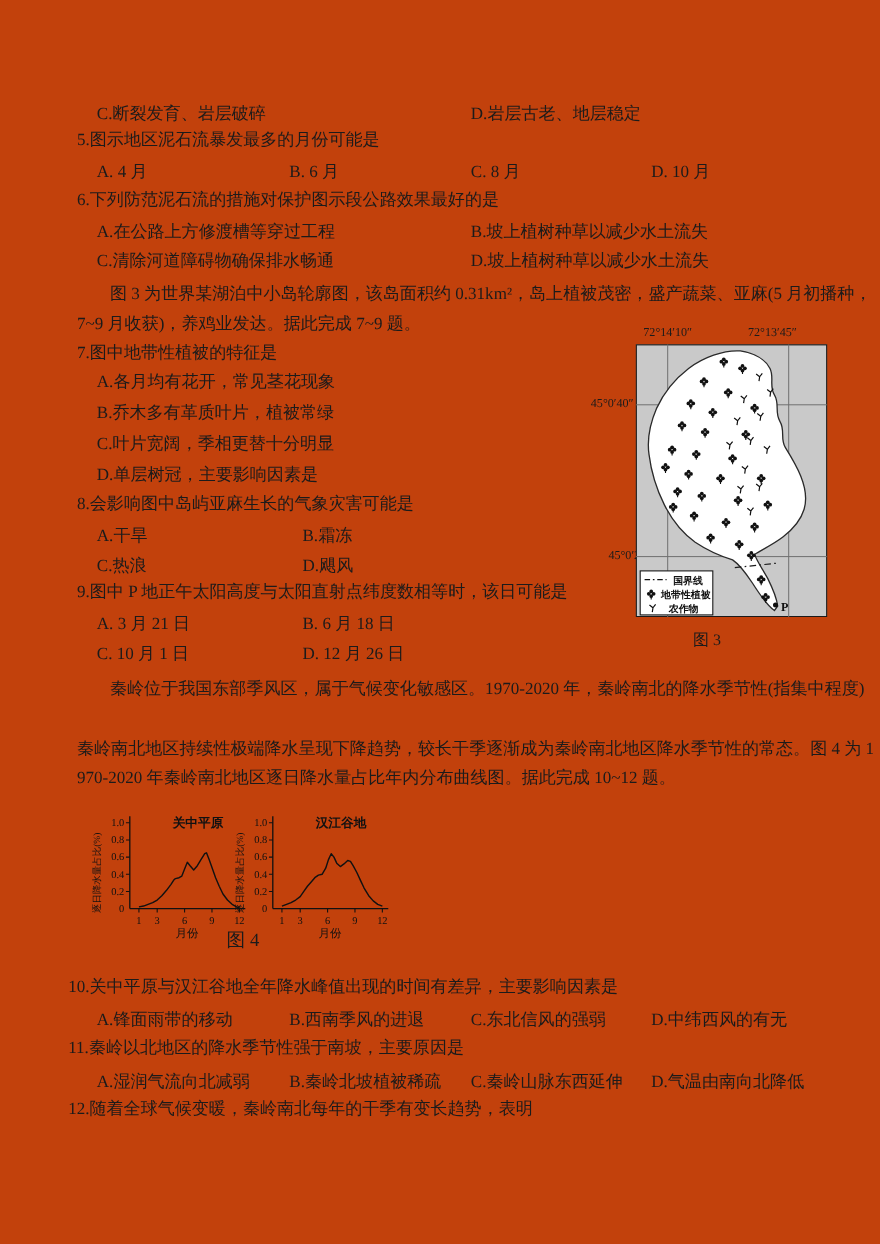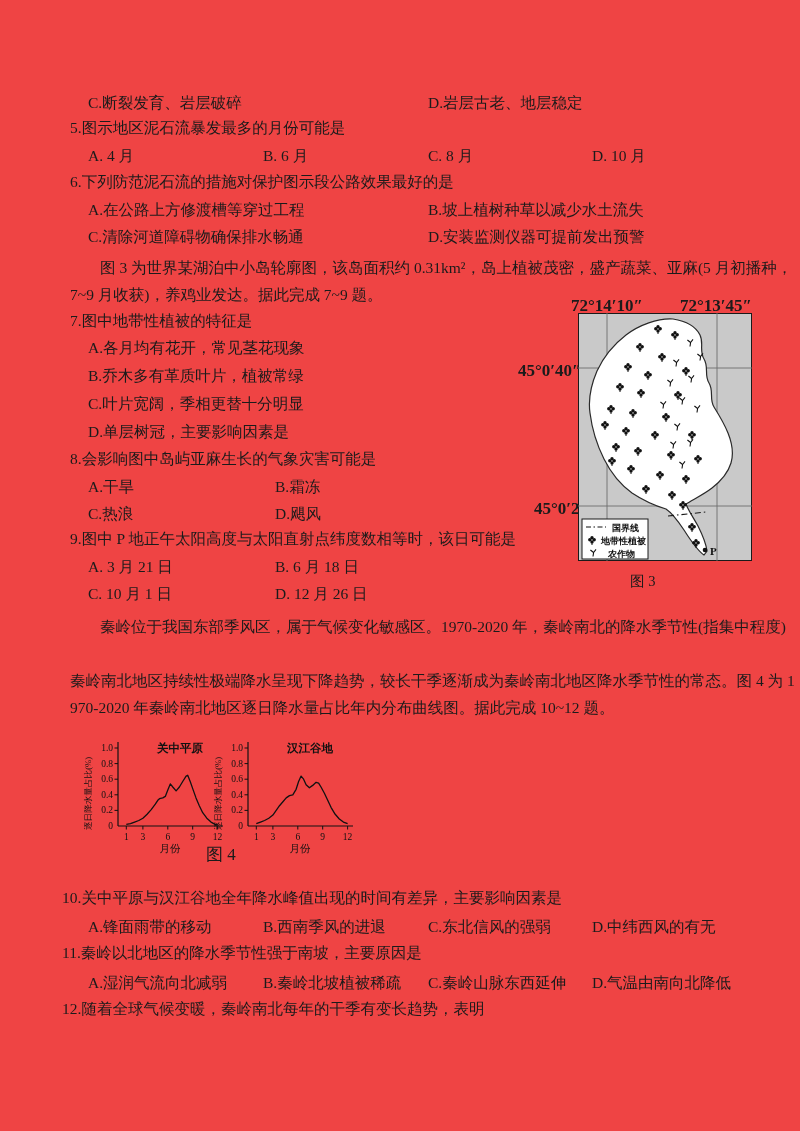--- a/index.html
+++ b/index.html
@@ -1,24 +1,24 @@
 <!DOCTYPE html>
 <html><head>
 <meta charset="utf-8">
 <style>
   html,body{margin:0;padding:0;background:#ffffff;}
-  .page{position:relative;width:800px;height:1131px;background:#ef4444;overflow:hidden;
+  .page{position:relative;width:800px;height:1131px;background:#c2410c;overflow:hidden;
         font-family:"Liberation Serif","DejaVu Serif",serif;font-size:15.5px;color:#1b1b1b;}
   .line{position:absolute;white-space:nowrap;line-height:1.15;}
   .opt{position:absolute;white-space:nowrap;}
   .c1{left:88px;} .c2{left:263px;} .c3{left:428px;} .c4{left:592px;}
   .cbA{left:88px;} .cbB{left:428px;} .cnA{left:88px;} .cnB{left:262px;margin-left:13px;}
   .stem1{left:70px;} .stem2{left:62px;} .ind{left:100px;} .flush{left:70px;text-align:right;}
   .row{position:absolute;left:0;top:0;width:100%;height:20px;}
-  .maplabel{position:absolute;font-size:17px;font-weight:bold;white-space:nowrap;
+  .maplabel{position:absolute;font-size:11px;font-weight:normal;white-space:nowrap;
             font-family:"Liberation Serif","DejaVu Serif",serif;}
   .caption{position:absolute;font-size:14.5px;white-space:nowrap;}
   svg text{font-family:"Liberation Serif","DejaVu Serif",serif;}
 </style>
 </head>
 <body>
 
 <div class="page">
 
   <div class="row" style="top:93px">
@@ -34,21 +34,21 @@
     <span class="opt c4">D.  10 月</span>
   </div>
 
   <div class="line stem1" style="top:173px">6.下列防范泥石流的措施对保护图示段公路效果最好的是</div>
   <div class="row" style="top:200px">
     <span class="opt cbA">A.在公路上方修渡槽等穿过工程</span>
     <span class="opt cbB">B.坡上植树种草以减少水土流失</span>
   </div>
   <div class="row" style="top:227px">
     <span class="opt cbA">C.清除河道障碍物确保排水畅通</span>
-    <span class="opt cbB">D.安装监测仪器可提前发出预警</span>
+    <span class="opt cbB">D.坡上植树种草以减少水土流失</span>
   </div>
 
   <div class="line ind" style="top:259px">图 3 为世界某湖泊中小岛轮廓图，该岛面积约 0.31km²，岛上植被茂密，盛产蔬菜、亚麻(5 月初播种，</div>
   <div class="line flush" style="top:286px">7~9 月收获)，养鸡业发达。据此完成 7~9 题。</div>
 
   <div class="line stem1" style="top:312px">7.图中地带性植被的特征是</div>
   <div class="line" style="top:339px;left:88px">A.各月均有花开，常见茎花现象</div>
   <div class="line" style="top:367px;left:88px">B.乔木多有革质叶片，植被常绿</div>
   <div class="line" style="top:395px;left:88px">C.叶片宽阔，季相更替十分明显</div>
   <div class="line" style="top:423px;left:88px">D.单层树冠，主要影响因素是</div>

